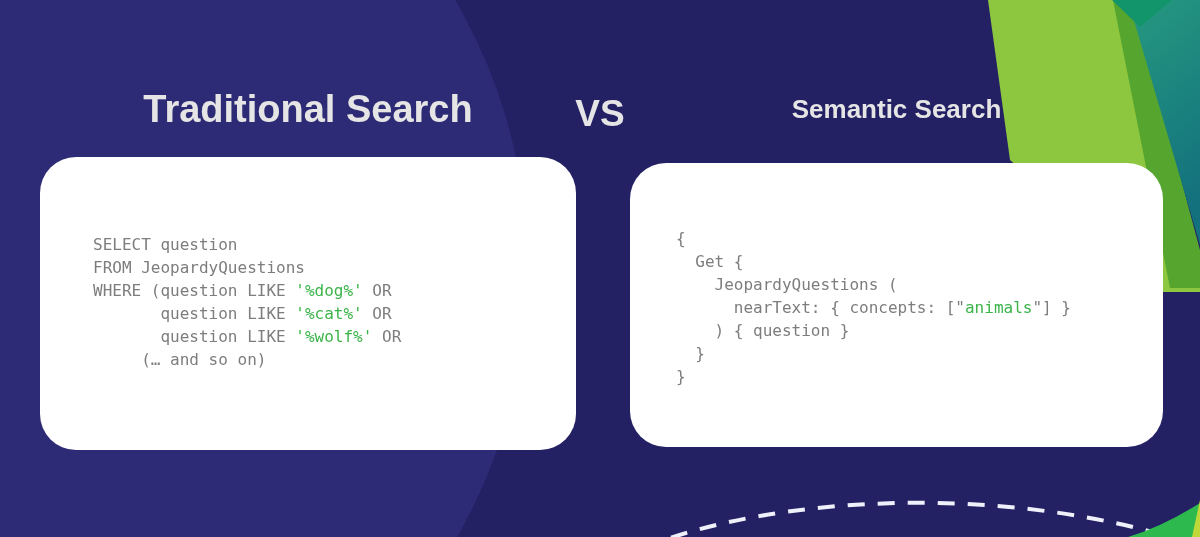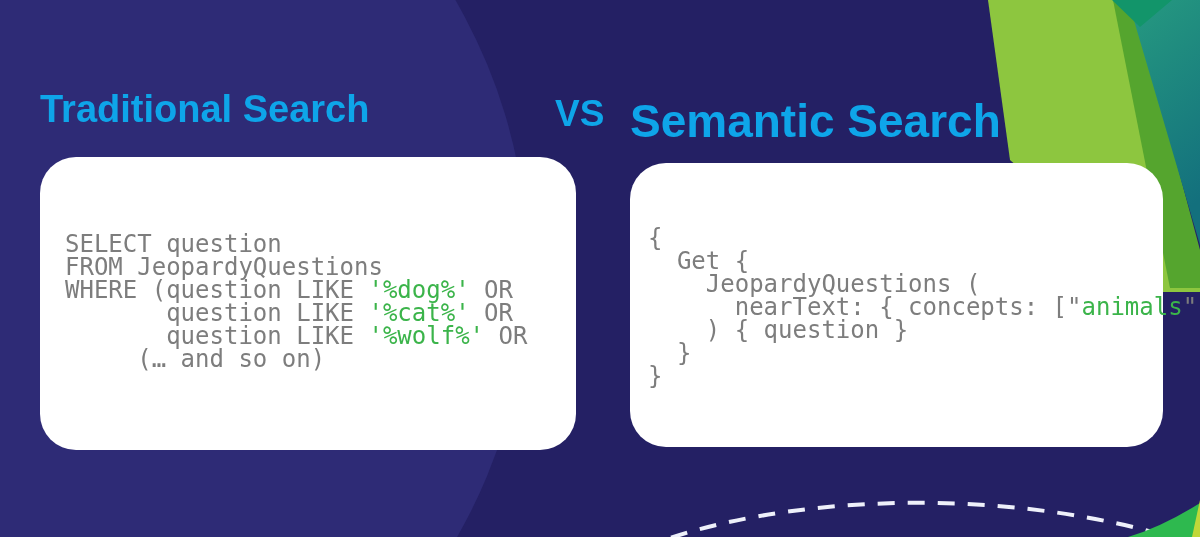--- a/index.html
+++ b/index.html
@@ -12,34 +12,35 @@
 
   .card{
     position:absolute;background:#ffffff;border-radius:36px;
   }
   #card-traditional{left:40px;top:157px;width:536px;height:293px;}
   #card-semantic{left:630px;top:163px;width:533px;height:284px;}
 
   .code{
     position:absolute;
     font-family:"DejaVu Sans Mono","Liberation Mono",monospace;
-    font-size:24px;line-height:23px;
+    font-size:16px;line-height:23px;
     white-space:pre;
+    margin-left:28px;
   }
   #code-traditional{left:25px;top:76px;}
   #code-semantic{left:18px;top:64px;}
   .code-line{white-space:pre;}
 
   .heading{
-    position:absolute;color:#0ea5e9;font-weight:700;
-    text-align:left;letter-spacing:0px;
+    position:absolute;color:#e5e5e5;font-weight:700;
+    text-align:center;letter-spacing:0px;
   }
   #title-left{left:40px;top:88px;width:536px;font-size:38px;}
   #vs-label{left:555px;top:93px;width:90px;font-size:37px;}
-  #title-right{left:630px;top:94px;width:533px;font-size:46px;}
+  #title-right{left:630px;top:94px;width:533px;font-size:26px;}
 </style>
 </head>
 <body>
 
 <svg id="bg-svg" viewBox="0 0 1200 537" xmlns="http://www.w3.org/2000/svg" aria-hidden="true">
   <defs>
     <linearGradient id="tealGrad" x1="0" y1="0" x2="0.25" y2="1">
       <stop offset="0" stop-color="#269a80"></stop>
       <stop offset="1" stop-color="#13707d"></stop>
     </linearGradient>

